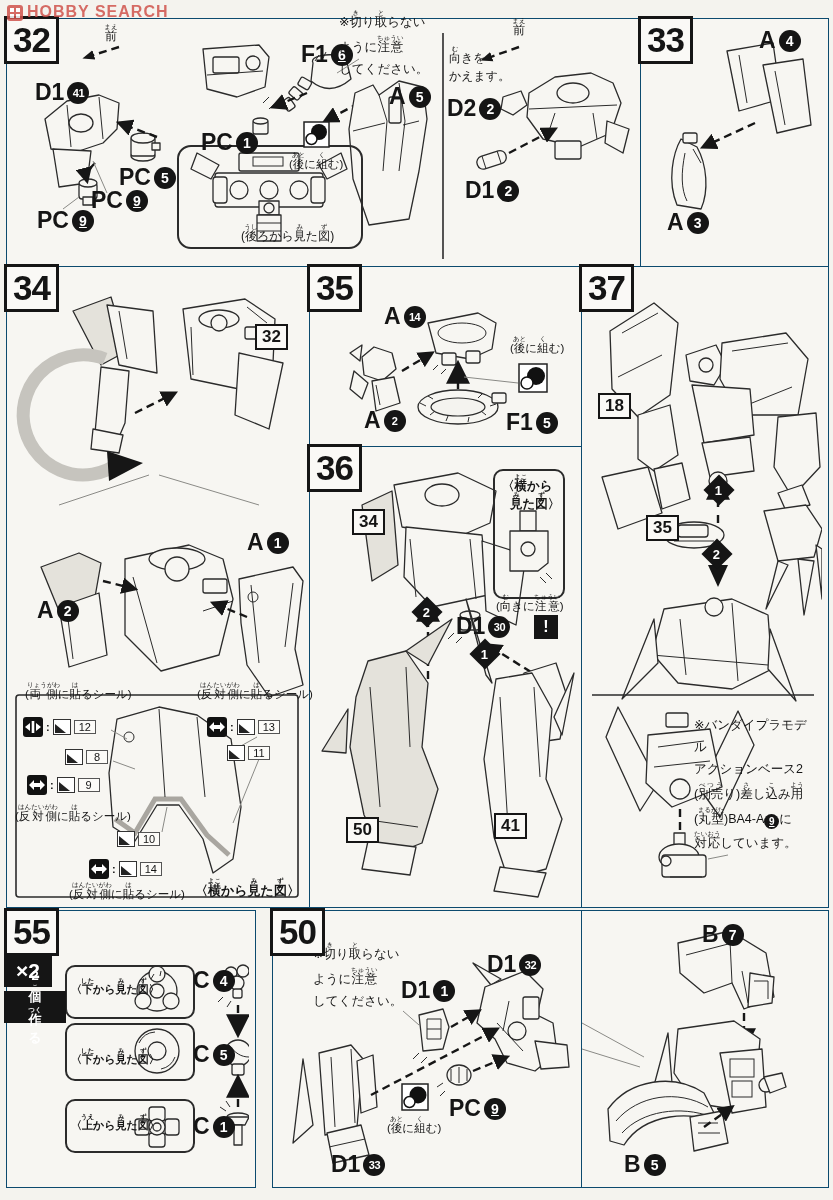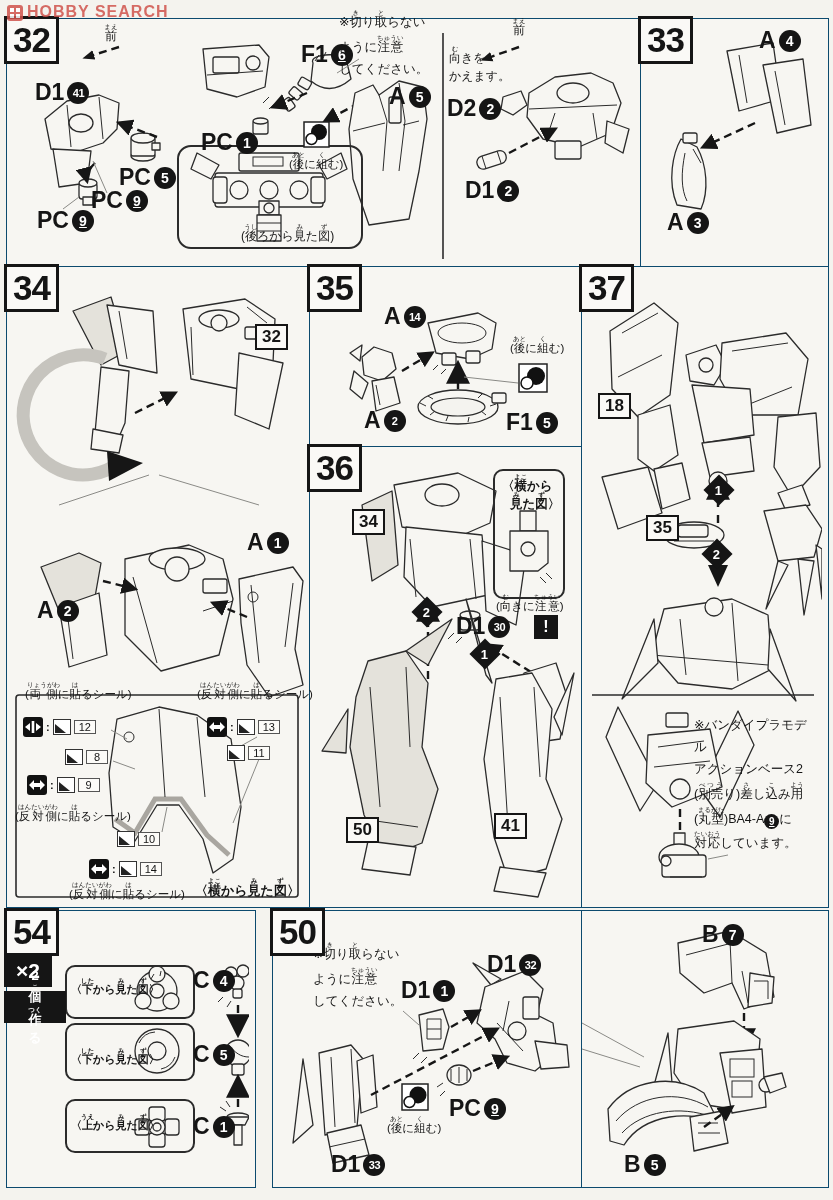--- a/index.html
+++ b/index.html
@@ -484,21 +484,21 @@
     <div class="note" style="left:112px;top:448px;width:120px;font-size:12.5px">
       <div>※バンダイプラモデル</div>
       <div>アクションベース2</div>
       <div>(<ruby>別売<rt>べつう</rt></ruby>り)<ruby>差<rt>さ</rt></ruby>し<ruby>込<rt>こ</rt></ruby>み<ruby>用<rt>よう</rt></ruby></div>
       <div>(<ruby>丸型<rt>まるがた</rt></ruby>)BA4-A<span class="pn in und">9</span>に</div>
       <div><ruby>対応<rt>たいおう</rt></ruby>しています。</div>
     </div>
   </div>
 
   <div class="panel" style="left:6px;top:910px;width:248px;height:276px">
-    <div class="badge">54</div>
+    <div class="badge">55</div>
     <div class="bbox" style="left:-3px;top:44px;width:48px;height:32px;font-size:21px;font-weight:bold">×2</div>
     <div class="bbox" style="left:-3px;top:80px;width:62px;height:32px;font-size:13px;font-weight:bold">2<ruby>個<rt>こ</rt></ruby><ruby>作<rt>つく</rt></ruby>る</div>
     <svg class="lay" width="242" height="270" viewBox="0 0 242 270">
       <g class="d">
           <circle cx="150" cy="80" r="20"></circle>
           <circle cx="150" cy="63" r="8"></circle>
           <circle cx="136" cy="90" r="8"></circle>
           <circle cx="164" cy="90" r="8"></circle>
           <circle cx="150" cy="80" r="7"></circle>
         </g>

